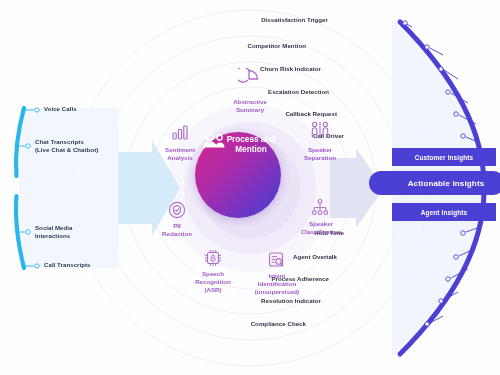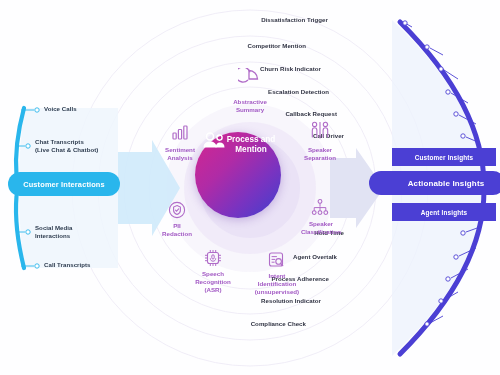--- a/index.html
+++ b/index.html
@@ -73,21 +73,20 @@
     <path d="M118,152 L152,152 L152,140 L180,188 L152,236 L152,224 L118,224 Z" fill="#cfeafb" opacity="0.9"></path>
   </svg>
 
   <div class="lbl lbl-left" style="left:44px;top:105px;">Voice Calls</div>
   <div class="lbl lbl-left" style="left:35px;top:138px;">Chat Transcripts</div>
   <div class="lbl lbl-left" style="left:35px;top:146px;">(Live Chat &amp; Chatbot)</div>
   <div class="lbl lbl-left" style="left:35px;top:224px;">Social Media</div>
   <div class="lbl lbl-left" style="left:35px;top:232px;">Interactions</div>
   <div class="lbl lbl-left" style="left:44px;top:261px;">Call Transcripts</div>
 
-  <div class="pill" id="pill-customer-interactions">Customer Interactions</div>
 
   <svg class="layer">
     <path d="M392,20 Q482,104 482,188 Q482,272 392,356 L392,20 Z" fill="#eef2fd" opacity="0.8"></path>
     <path d="M400,22 Q484,106 484,186" stroke="#4b3fd4" stroke-width="5" fill="none" stroke-linecap="round"></path>
     <path d="M484,190 Q484,270 400,354" stroke="#4b3fd4" stroke-width="5" fill="none" stroke-linecap="round"></path>
     <g stroke="#4b3fd4" stroke-width="0.9" fill="none">
       <path d="M403,22 L412,27"></path>
         <circle cx="405" cy="23" r="2.2" fill="#ffffff"></circle>
       <path d="M430,48 L443,55"></path>
         <circle cx="427" cy="47" r="2.2" fill="#ffffff"></circle>

